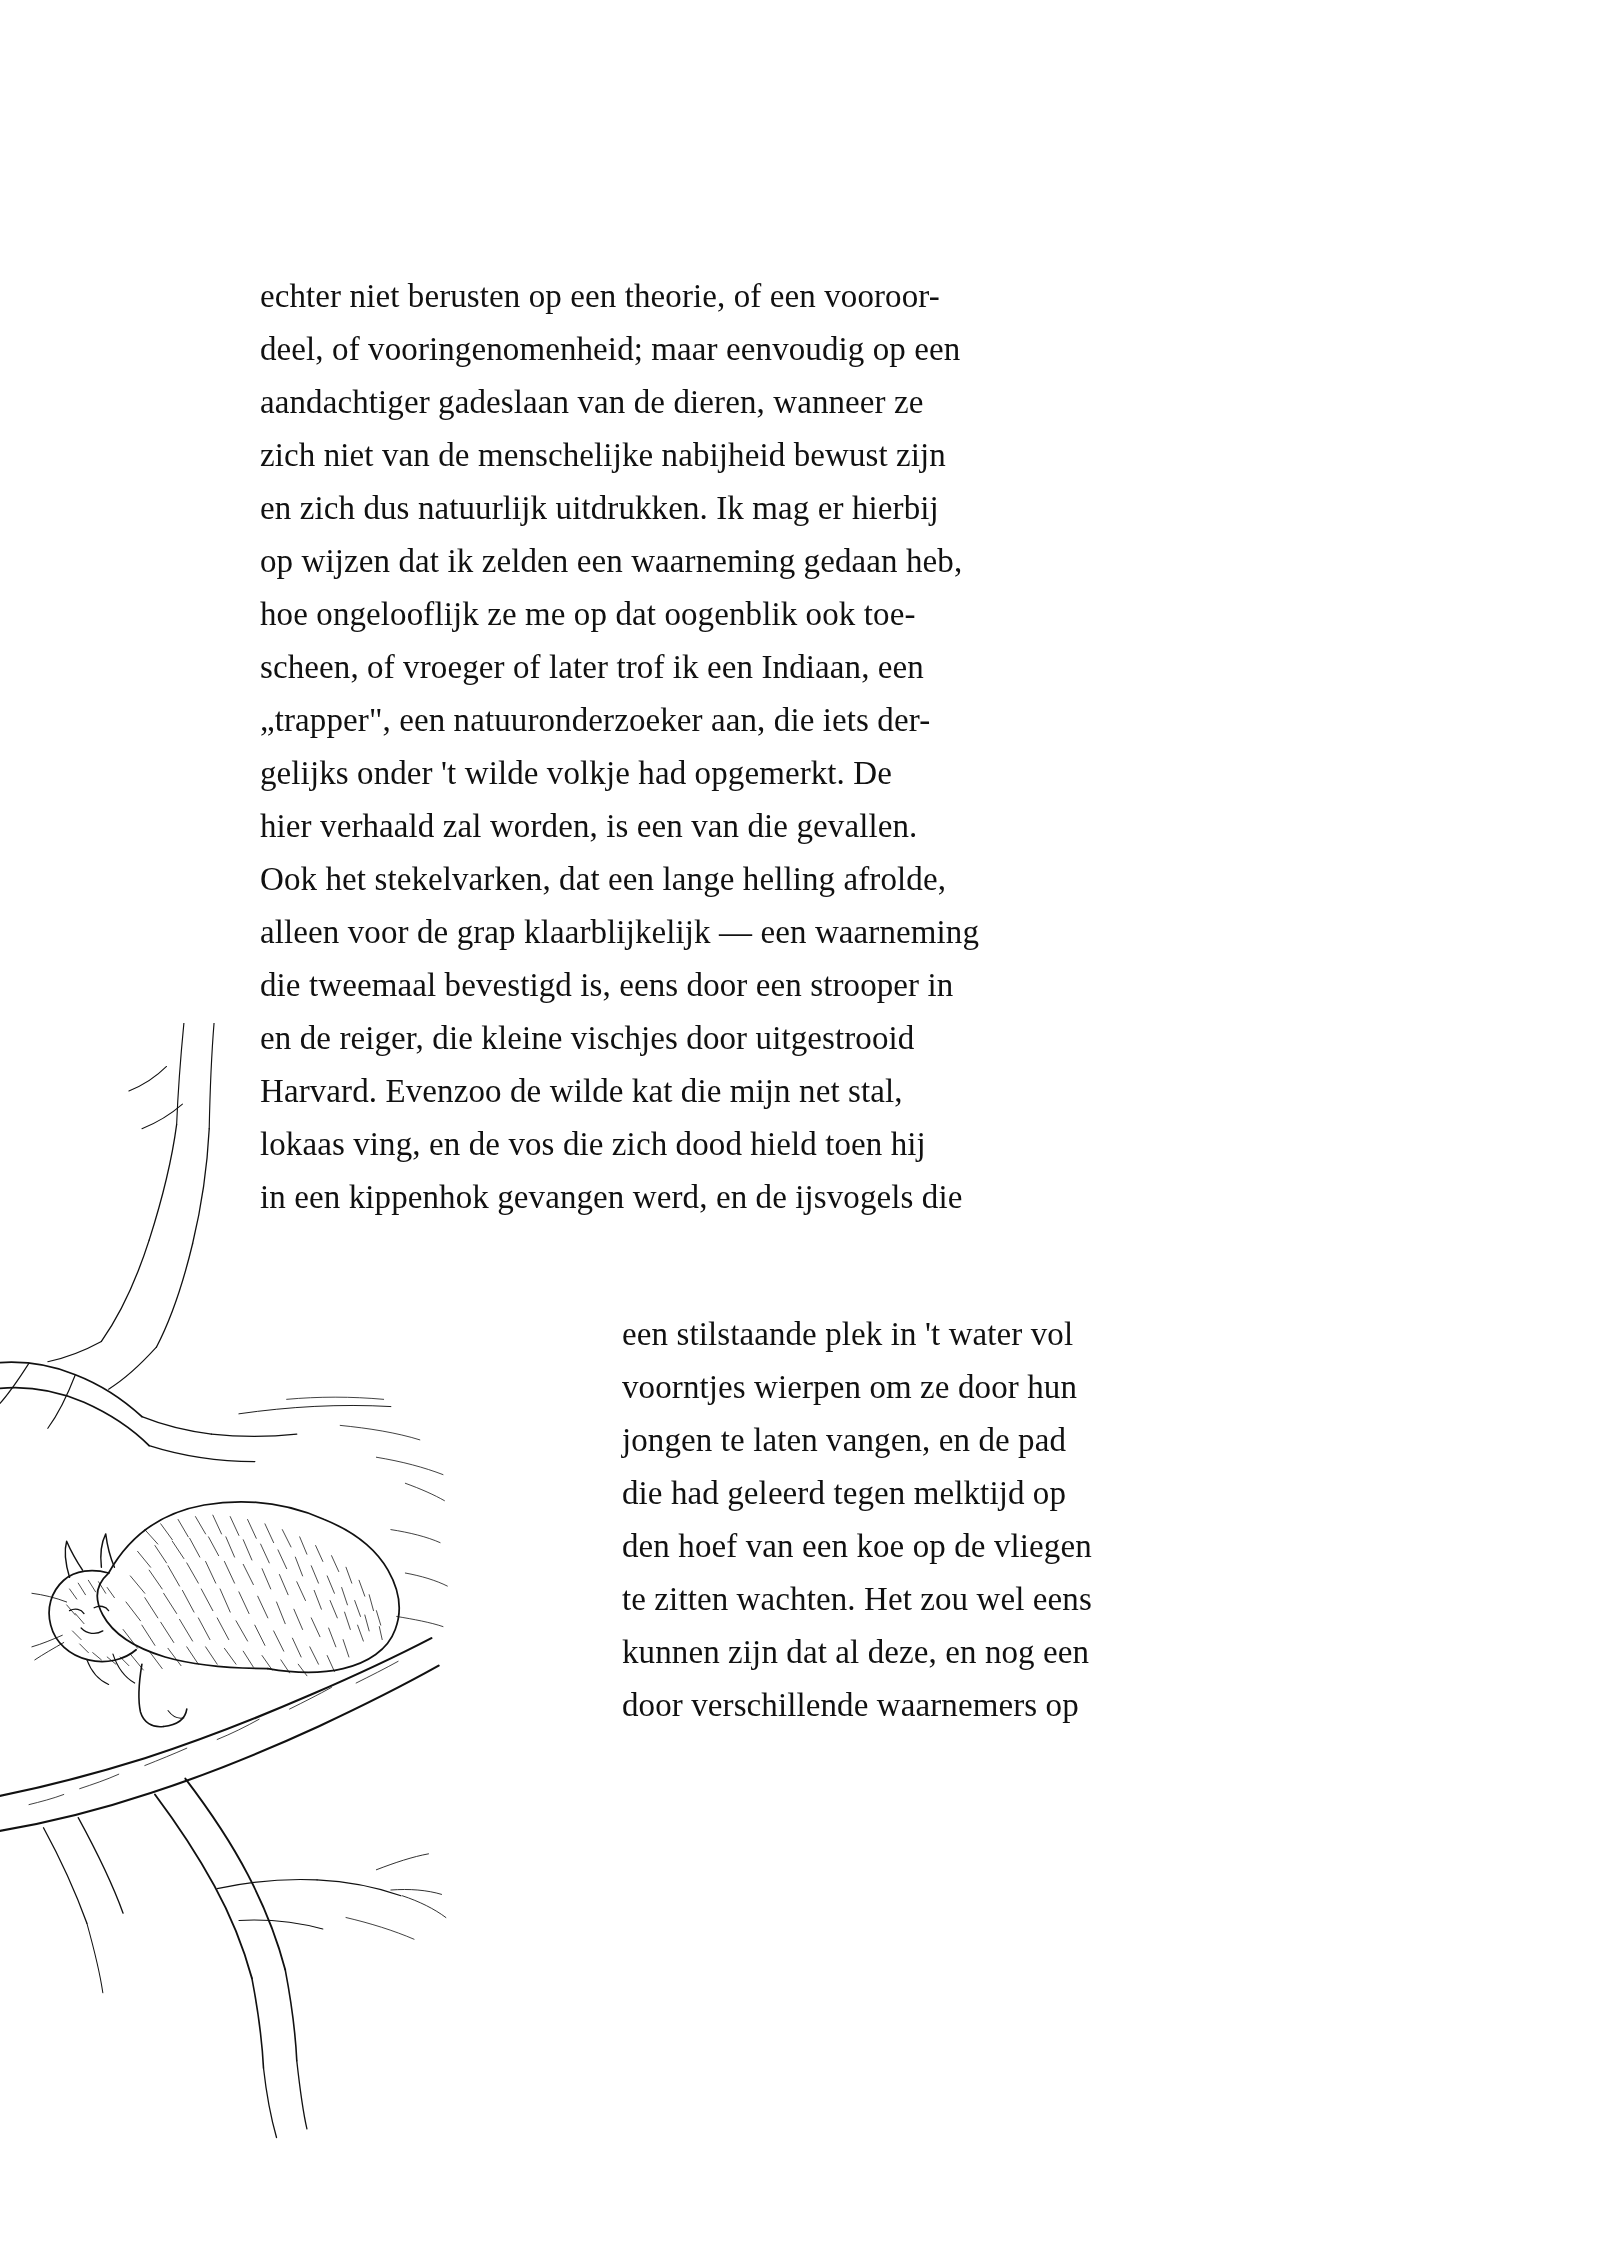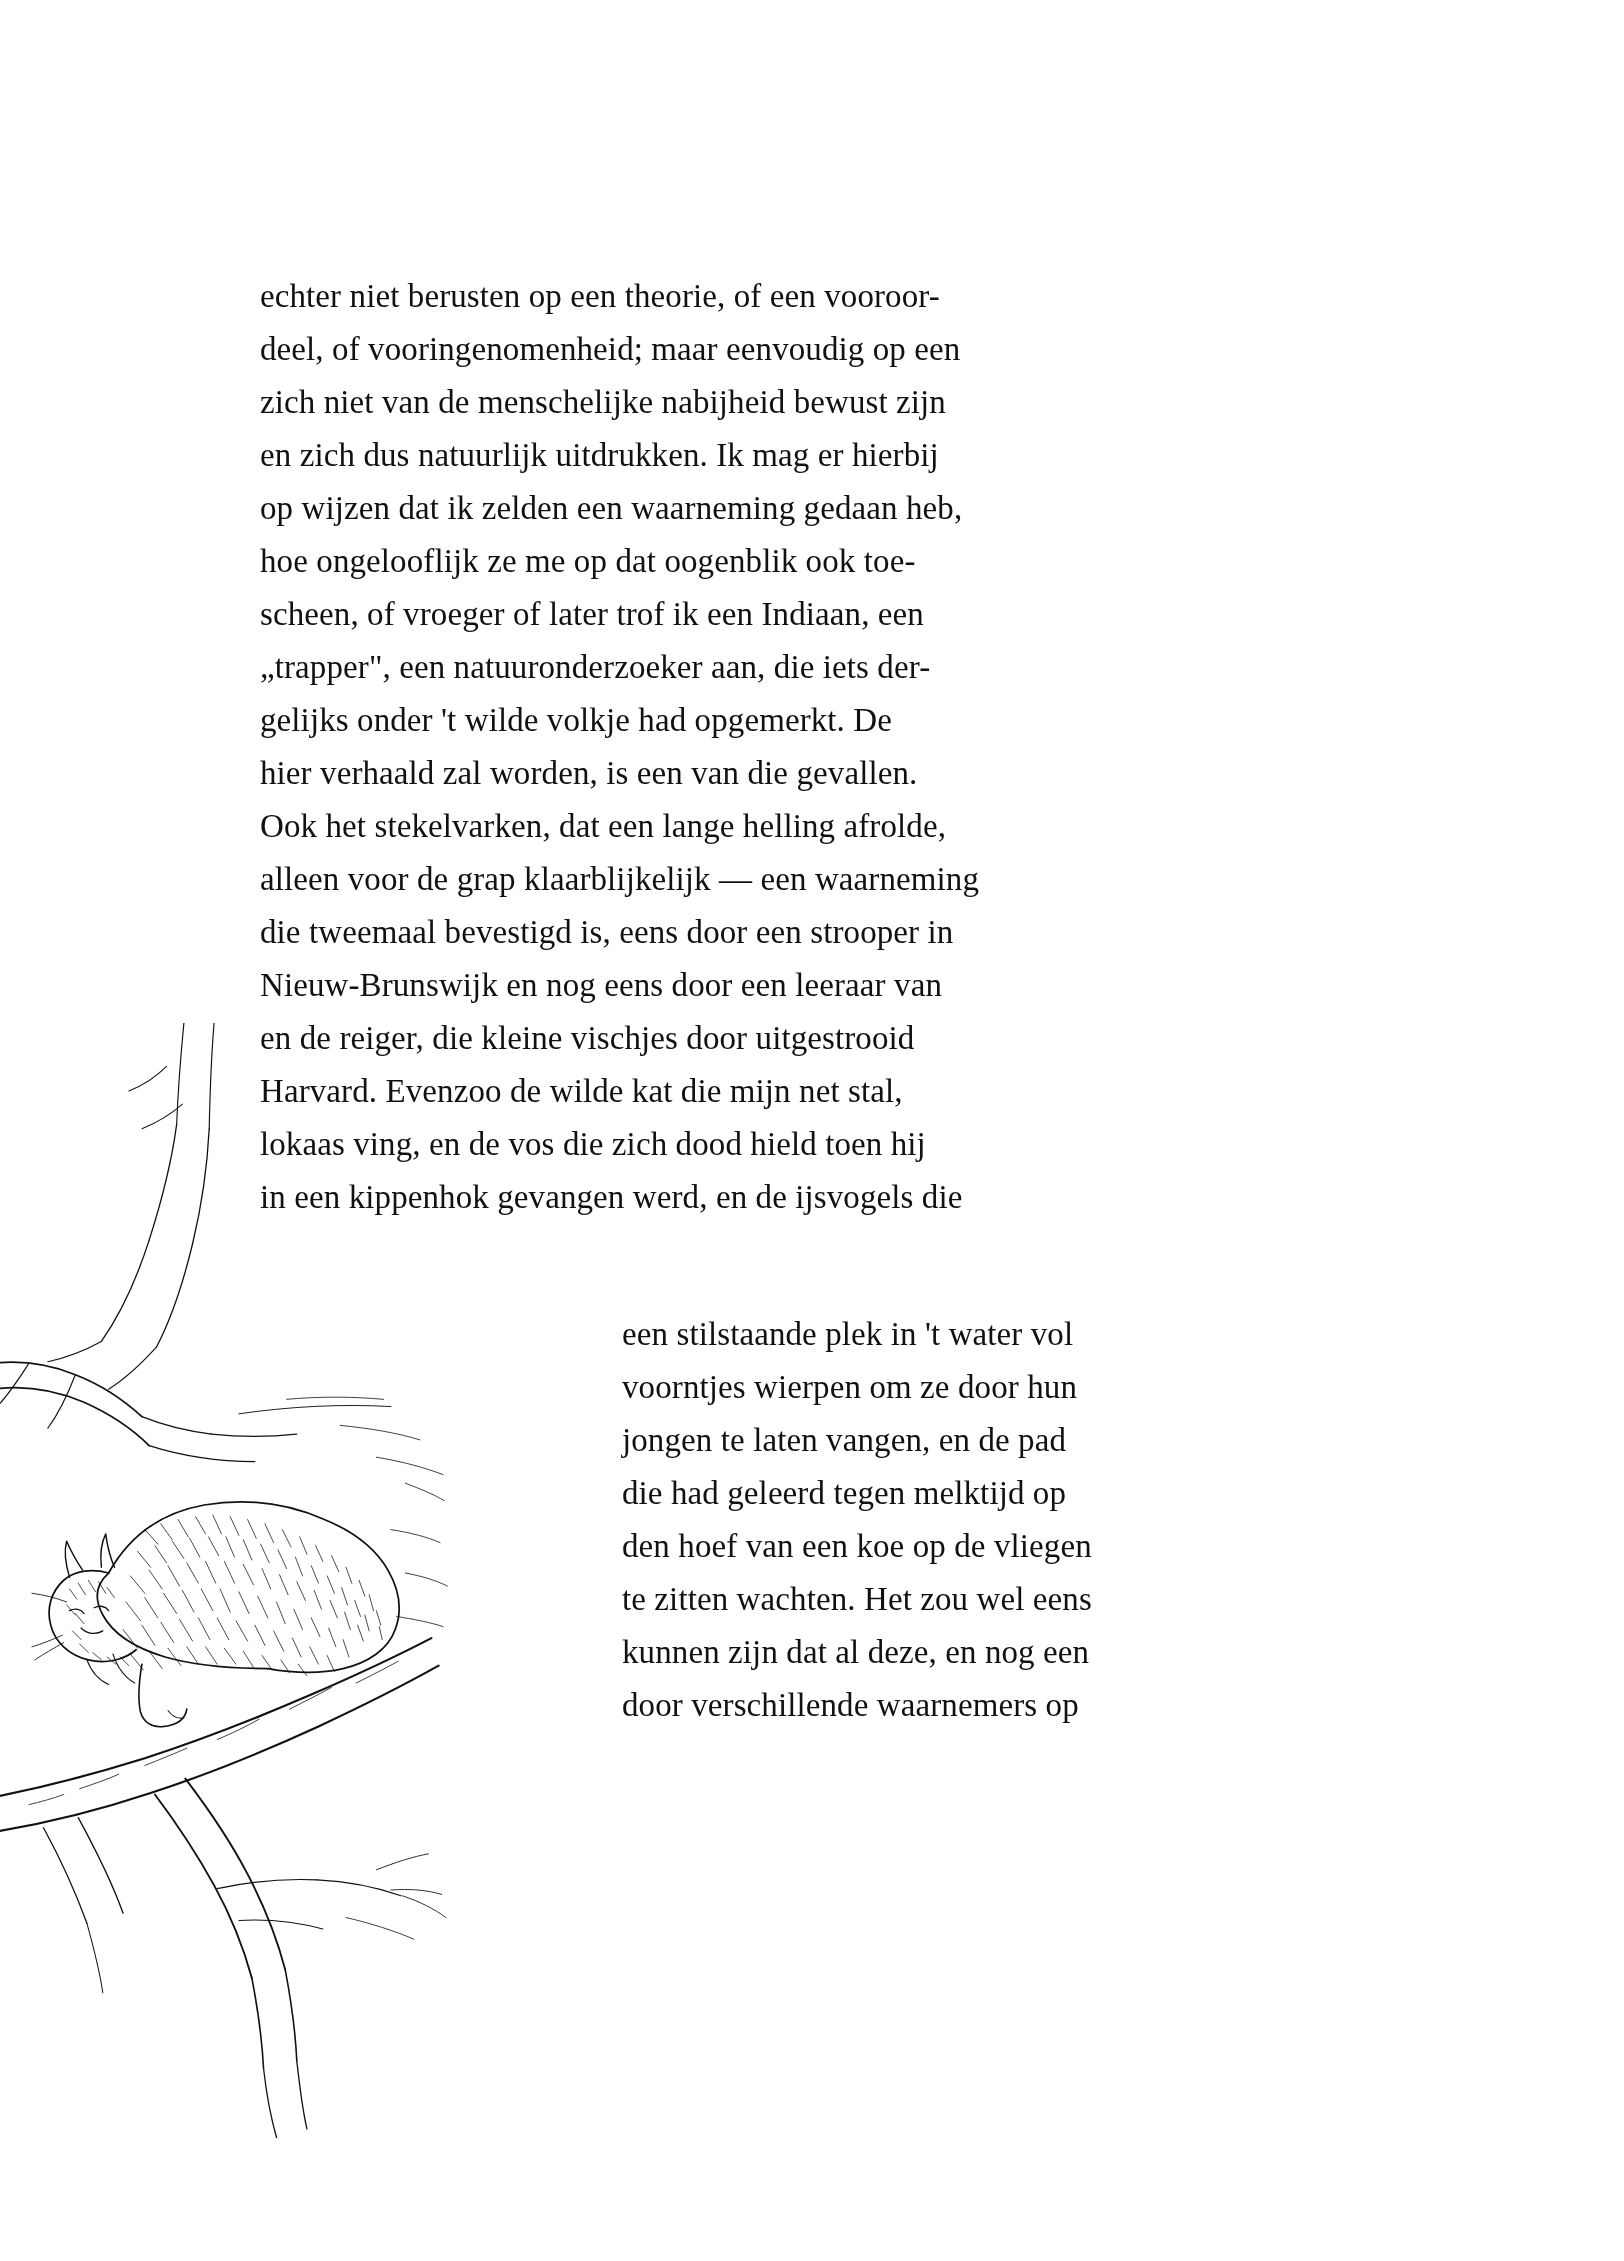--- a/index.html
+++ b/index.html
@@ -55,32 +55,32 @@
   #illustration svg { display: block; }
 </style>
 </head>
 <body>
 
 <div id="page">
 
   <div id="text-block">
     <div class="para-line">echter niet berusten op een theorie, of een vooroor-</div>
     <div class="para-line">deel, of vooringenomenheid; maar eenvoudig op een</div>
+    <div class="para-line">aandachtiger gadeslaan van de dieren, wanneer ze</div>
     <div class="para-line">zich niet van de menschelijke nabijheid bewust zijn</div>
     <div class="para-line">en zich dus natuurlijk uitdrukken. Ik mag er hierbij</div>
     <div class="para-line">op wijzen dat ik zelden een waarneming gedaan heb,</div>
     <div class="para-line">hoe ongelooflijk ze me op dat oogenblik ook toe-</div>
     <div class="para-line">scheen, of vroeger of later trof ik een Indiaan, een</div>
     <div class="para-line">„trapper", een natuuronderzoeker aan, die iets der-</div>
     <div class="para-line">gelijks onder 't wilde volkje had opgemerkt. De</div>
     <div class="para-line">hier verhaald zal worden, is een van die gevallen.</div>
     <div class="para-line">Ook het stekelvarken, dat een lange helling afrolde,</div>
     <div class="para-line">alleen voor de grap klaarblijkelijk — een waarneming</div>
     <div class="para-line">die tweemaal bevestigd is, eens door een strooper in</div>
-    <div class="para-line">Nieuw-Brunswijk en nog eens door een leeraar van</div>
     <div class="para-line">en de reiger, die kleine vischjes door uitgestrooid</div>
     <div class="para-line">Harvard. Evenzoo de wilde kat die mijn net stal,</div>
     <div class="para-line">lokaas ving, en de vos die zich dood hield toen hij</div>
     <div class="para-line">in een kippenhok gevangen werd, en de ijsvogels die</div>
   </div>
 
   <div id="text-wrap">
     <div class="para-line">een stilstaande plek in 't water vol</div>
     <div class="para-line">voorntjes wierpen om ze door hun</div>
     <div class="para-line">jongen te laten vangen, en de pad</div>

